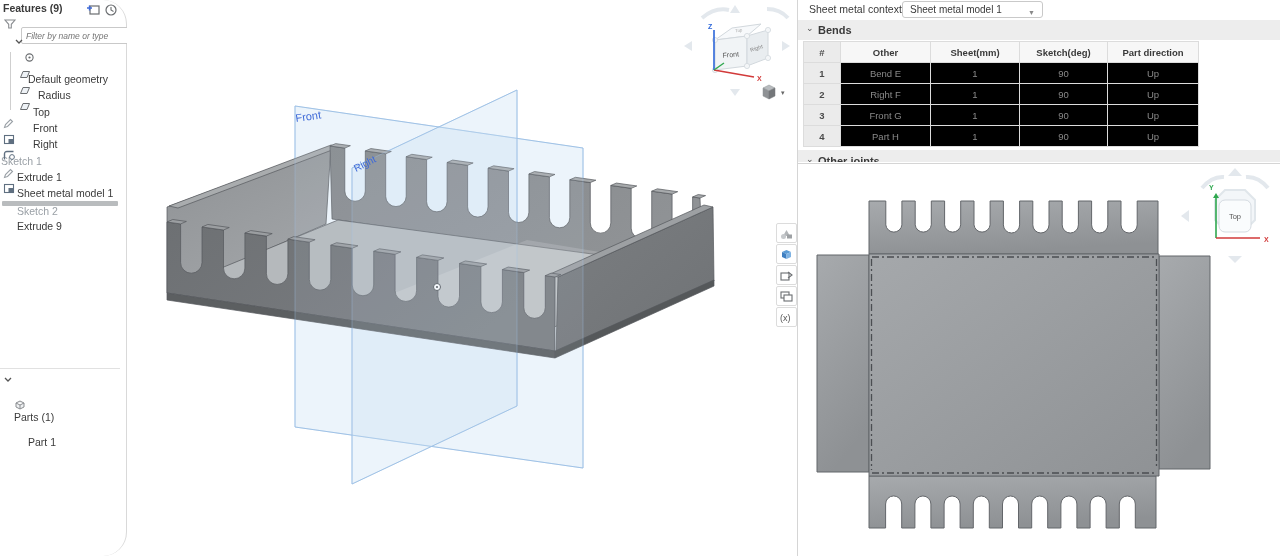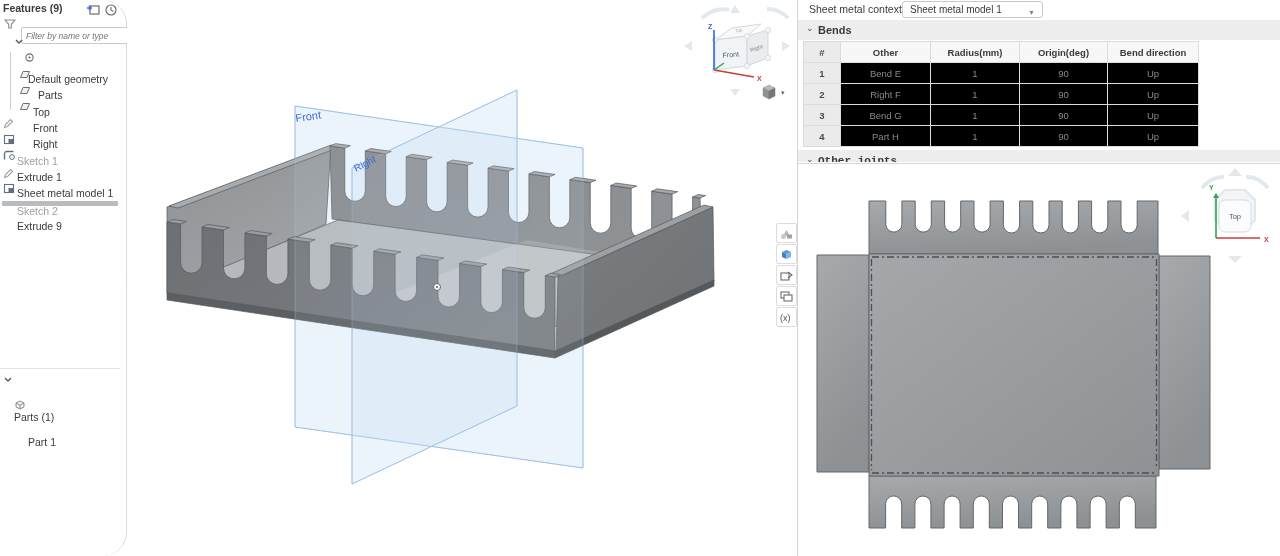--- a/index.html
+++ b/index.html
@@ -39,21 +39,21 @@
   .ctx-label{position:absolute;left:11px;top:3px;font-size:10.5px;color:#3a3a3a;}
   .ctx-select{position:absolute;left:104px;top:1px;width:132px;height:15px;border:1px solid #c9c9c9;
     border-radius:3px;background:#fff;font-size:10px;color:#3a3a3a;line-height:15px;
     padding-left:7px;cursor:pointer;}
   .ctx-caret{position:absolute;right:7px;top:3px;font-size:7px;color:#888;}
   .sec-bar{position:absolute;left:0;width:483px;height:20px;background:#ededed;cursor:pointer;}
   .sec-chev{position:absolute;left:8px;top:3px;font-size:9px;color:#555;}
   .sec-title{position:absolute;left:20px;top:4px;font-size:11px;font-weight:bold;color:#3a3a3a;}
   #bends-bar{top:20px;}
   #other-bar{top:150px;height:12px;overflow:hidden;}
-  #other-bar .sec-title{top:5px;font-family:Liberation Mono, monospace;}
+  #other-bar .sec-title{top:5px;}
   #other-bar .sec-chev{top:4px;}
   #bends-table{position:absolute;left:5px;top:41px;border-collapse:collapse;font-size:9.5px;}
   #bends-table th,#bends-table td{border:1px solid #dcdcdc;height:20px;text-align:center;padding:0;}
   #bends-table th{background:#f7f7f7;font-weight:bold;color:#3a3a3a;font-size:9.5px;}
   #bends-table .numcol{background:#ebebeb;font-weight:bold;color:#4a4a4a;}
   #bends-table td{color:#8a8a8a;background:#000000;}
   #flatview{position:absolute;left:0;top:163px;width:483px;height:393px;background:#fff;
             border-top:1px solid #d5d5d5;box-sizing:border-box;overflow:hidden;}
   svg text{font-family:"Liberation Sans",sans-serif;}
 </style>
@@ -91,21 +91,21 @@
           <span class="ico" style="left:14px"><svg width="10" height="10">
               <path d="M2,3 l3,3 l3,-3" stroke="#555" stroke-width="1.3" fill="none"></path>
             </svg></span>
           <span class="lbl" style="left:28px">Default geometry</span>
         </div>
         <div class="tree-row" style="top:49.35px">
           <span class="ico" style="left:24px"><svg width="11" height="11">
               <circle cx="5.5" cy="5.5" r="3.6" fill="none" stroke="#6a6d70" stroke-width="1.1"></circle>
               <circle cx="5.5" cy="5.5" r="1.1" fill="#6a6d70"></circle>
             </svg></span>
-          <span class="lbl" style="left:38px">Parts</span>
+          <span class="lbl" style="left:38px">Radius</span>
         </div>
         <div class="tree-row" style="top:65.7px">
           <span class="ico" style="left:19px"><svg width="12" height="11">
               <path d="M1.5,8.5 L4,2.5 L10.5,2.5 L8,8.5 Z" fill="#eef2f6" stroke="#6a6d70" stroke-width="1"></path>
             </svg></span>
           <span class="lbl" style="left:33px">Top</span>
         </div>
         <div class="tree-row" style="top:82.05000000000001px">
           <span class="ico" style="left:19px"><svg width="12" height="11">
               <path d="M1.5,8.5 L4,2.5 L10.5,2.5 L8,8.5 Z" fill="#eef2f6" stroke="#6a6d70" stroke-width="1"></path>
@@ -115,21 +115,21 @@
         <div class="tree-row" style="top:98.4px">
           <span class="ico" style="left:19px"><svg width="12" height="11">
               <path d="M1.5,8.5 L4,2.5 L10.5,2.5 L8,8.5 Z" fill="#eef2f6" stroke="#6a6d70" stroke-width="1"></path>
             </svg></span>
           <span class="lbl" style="left:33px">Right</span>
         </div>
         <div class="tree-row" style="top:114.75px">
           <span class="ico" style="left:3px"><svg width="12" height="11">
               <path d="M1.5,9.5 l1,-3 l5,-5 l2,2 l-5,5 Z" fill="none" stroke="#9aa0a6" stroke-width="1.1"></path>
             </svg></span>
-          <span class="lbl muted" style="left:17px">Sketch 1</span>
+          <span class="lbl muted" style="left:1px">Sketch 1</span>
         </div>
         <div class="tree-row" style="top:131.10000000000002px">
           <span class="ico" style="left:3px"><svg width="12" height="11">
               <rect x="1.5" y="1.5" width="9" height="8" fill="#fff" stroke="#5f6f80" stroke-width="1.1"></rect>
               <rect x="5.5" y="5" width="5" height="4.5" fill="#5f6f80"></rect>
             </svg></span>
           <span class="lbl" style="left:17px">Extrude 1</span>
         </div>
         <div class="tree-row" style="top:147.45000000000002px">
           <span class="ico" style="left:3px"><svg width="12" height="11">
@@ -327,43 +327,43 @@
     </div>
     <div class="sec-bar" id="bends-bar">
       <span class="sec-chev">⌄</span>
       <span class="sec-title">Bends</span>
     </div>
     <table id="bends-table">
         <thead>
           <tr>
             <th style="width:36px" class="numcol">#</th>
             <th style="width:89px">Other</th>
-            <th style="width:88px">Radius(mm)</th>
-            <th style="width:87px">Origin(deg)</th>
-            <th style="width:90px">Bend direction</th>
+            <th style="width:88px">Sheet(mm)</th>
+            <th style="width:87px">Sketch(deg)</th>
+            <th style="width:90px">Part direction</th>
           </tr>
         </thead>
         <tbody>
           <tr>
             <td class="numcol">1</td>
             <td>Bend E</td>
             <td>1</td>
             <td>90</td>
             <td>Up</td>
           </tr>
           <tr>
             <td class="numcol">2</td>
             <td>Right F</td>
             <td>1</td>
             <td>90</td>
             <td>Up</td>
           </tr>
           <tr>
             <td class="numcol">3</td>
-            <td>Bend G</td>
+            <td>Front G</td>
             <td>1</td>
             <td>90</td>
             <td>Up</td>
           </tr>
           <tr>
             <td class="numcol">4</td>
             <td>Part H</td>
             <td>1</td>
             <td>90</td>
             <td>Up</td>

